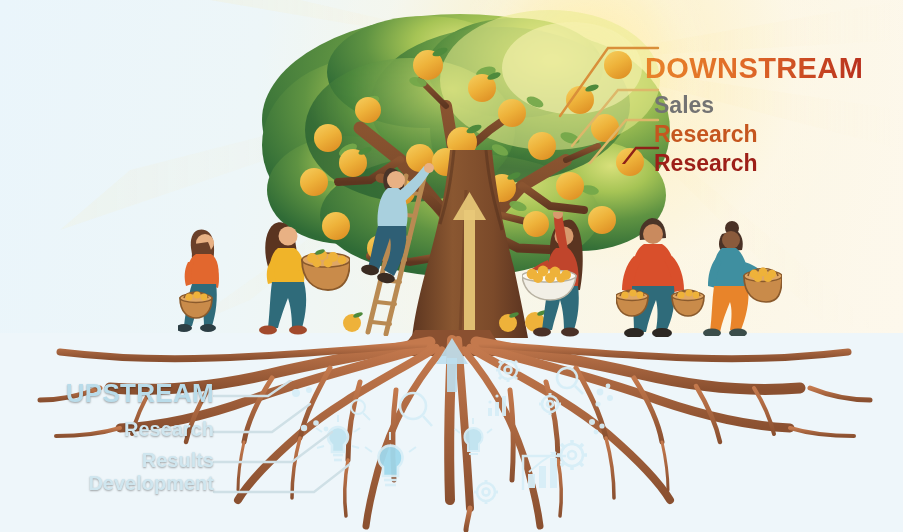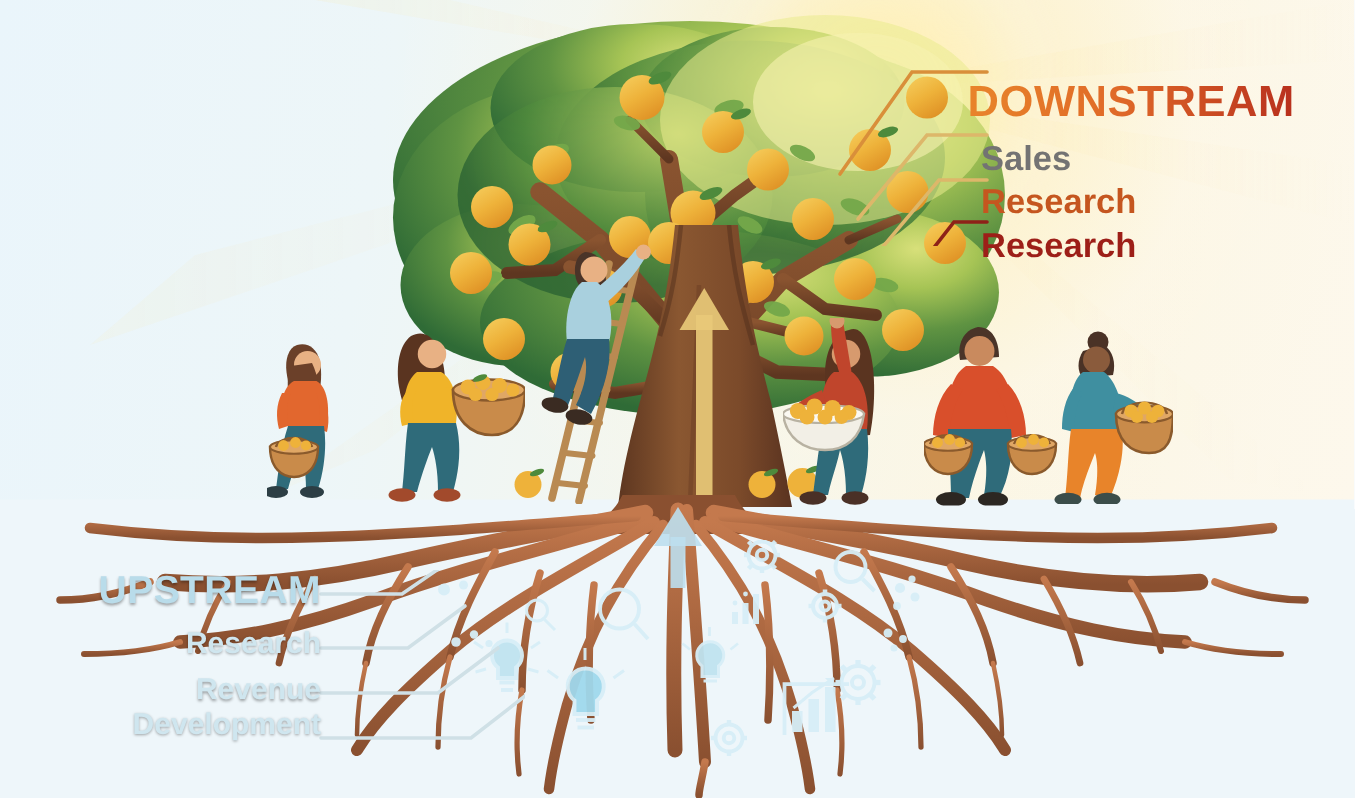--- a/index.html
+++ b/index.html
@@ -599,17 +599,17 @@
       <path d="M4 16 L58 16 L90 -6"></path>
       <path d="M4 52 L62 52 L100 24"></path>
       <path d="M4 82 L82 82 L122 52"></path>
       <path d="M4 112 L104 112 L140 84"></path>
     </g>
   </svg>
 
   <div class="usGroup">
     <div class="usTitle">UPSTREAM</div>
     <div class="usItem us1">Research</div>
-    <div class="usItem us2">Revenue</div>
+    <div class="usItem us2">Results</div>
     <div class="usItem us3">Development</div>
   </div>
 
 </div>
 
 </body></html>

